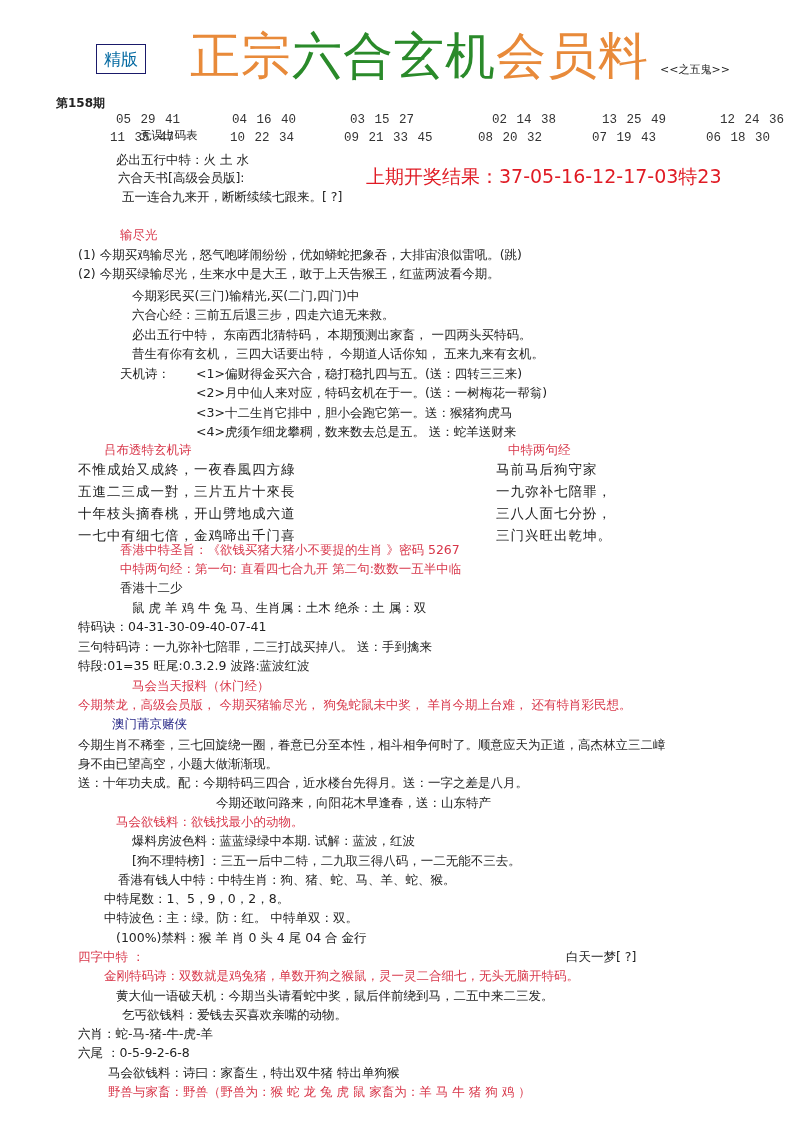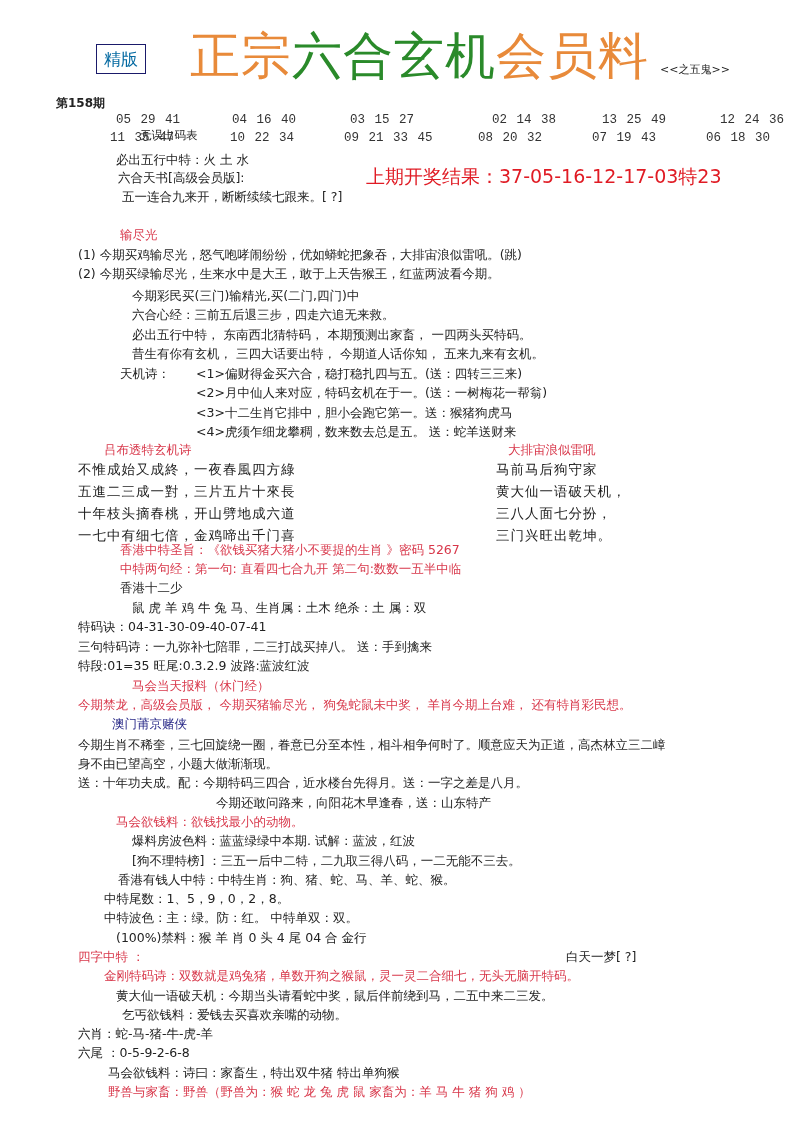--- a/index.html
+++ b/index.html
@@ -61,27 +61,27 @@
 <div class="abs" style="left:132px;top:327px">必出五行中特，   东南西北猜特码，   本期预测出家畜，   一四两头买特码。</div>
 <div class="abs" style="left:132px;top:346px">昔生有你有玄机，   三四大话要出特，   今期道人话你知，   五来九来有玄机。</div>
 
 <div class="abs" style="left:120px;top:366px">天机诗：</div>
 <div class="abs" style="left:196px;top:366px">&lt;1&gt;偏财得金买六合，稳打稳扎四与五。(送：四转三三来)</div>
 <div class="abs" style="left:196px;top:385px">&lt;2&gt;月中仙人来对应，特码玄机在于一。(送：一树梅花一帮翁)</div>
 <div class="abs" style="left:196px;top:405px">&lt;3&gt;十二生肖它排中，胆小会跑它第一。送：猴猪狗虎马</div>
 <div class="abs" style="left:196px;top:424px">&lt;4&gt;虎须乍细龙攀稠，数来数去总是五。  送：蛇羊送财来</div>
 
 <div class="abs red" style="left:104px;top:442px">吕布透特玄机诗</div>
-<div class="abs red" style="left:508px;top:442px">大排宙浪似雷吼</div>
+<div class="abs red" style="left:508px;top:442px">中特两句经</div>
 <div class="abs poem blk" style="left:78px;top:458px">不惟成始又成終，一夜春風四方綠</div>
 <div class="abs poem blk" style="left:78px;top:480px">五進二三成一對，三片五片十來長</div>
 <div class="abs poem blk" style="left:78px;top:502px">十年枝头摘春桃，开山劈地成六道</div>
 <div class="abs poem blk" style="left:78px;top:524px">一七中有细七倍，金鸡啼出千门喜</div>
 <div class="abs poem blk" style="left:496px;top:458px">马前马后狗守家</div>
-<div class="abs poem blk" style="left:496px;top:480px">黄大仙一语破天机，</div>
+<div class="abs poem blk" style="left:496px;top:480px">一九弥补七陪罪，</div>
 <div class="abs poem blk" style="left:496px;top:502px">三八人面七分扮，</div>
 <div class="abs poem blk" style="left:496px;top:524px">三门兴旺出乾坤。</div>
 
 <div class="abs red" style="left:120px;top:542px">香港中特圣旨：《欲钱买猪大猪小不要提的生肖 》密码 5267</div>
 <div class="abs red" style="left:120px;top:561px">中特两句经：第一句: 直看四七合九开  第二句:数数一五半中临</div>
 <div class="abs" style="left:120px;top:580px">香港十二少</div>
 <div class="abs" style="left:132px;top:600px">鼠 虎 羊 鸡 牛 兔 马、生肖属：土木  绝杀：土  属：双</div>
 <div class="abs" style="left:78px;top:619px">特码诀：04-31-30-09-40-07-41</div>
 <div class="abs" style="left:78px;top:639px">三句特码诗：一九弥补七陪罪，二三打战买掉八。  送：手到擒来</div>
 <div class="abs" style="left:78px;top:658px">特段:01=35 旺尾:0.3.2.9 波路:蓝波红波</div>

